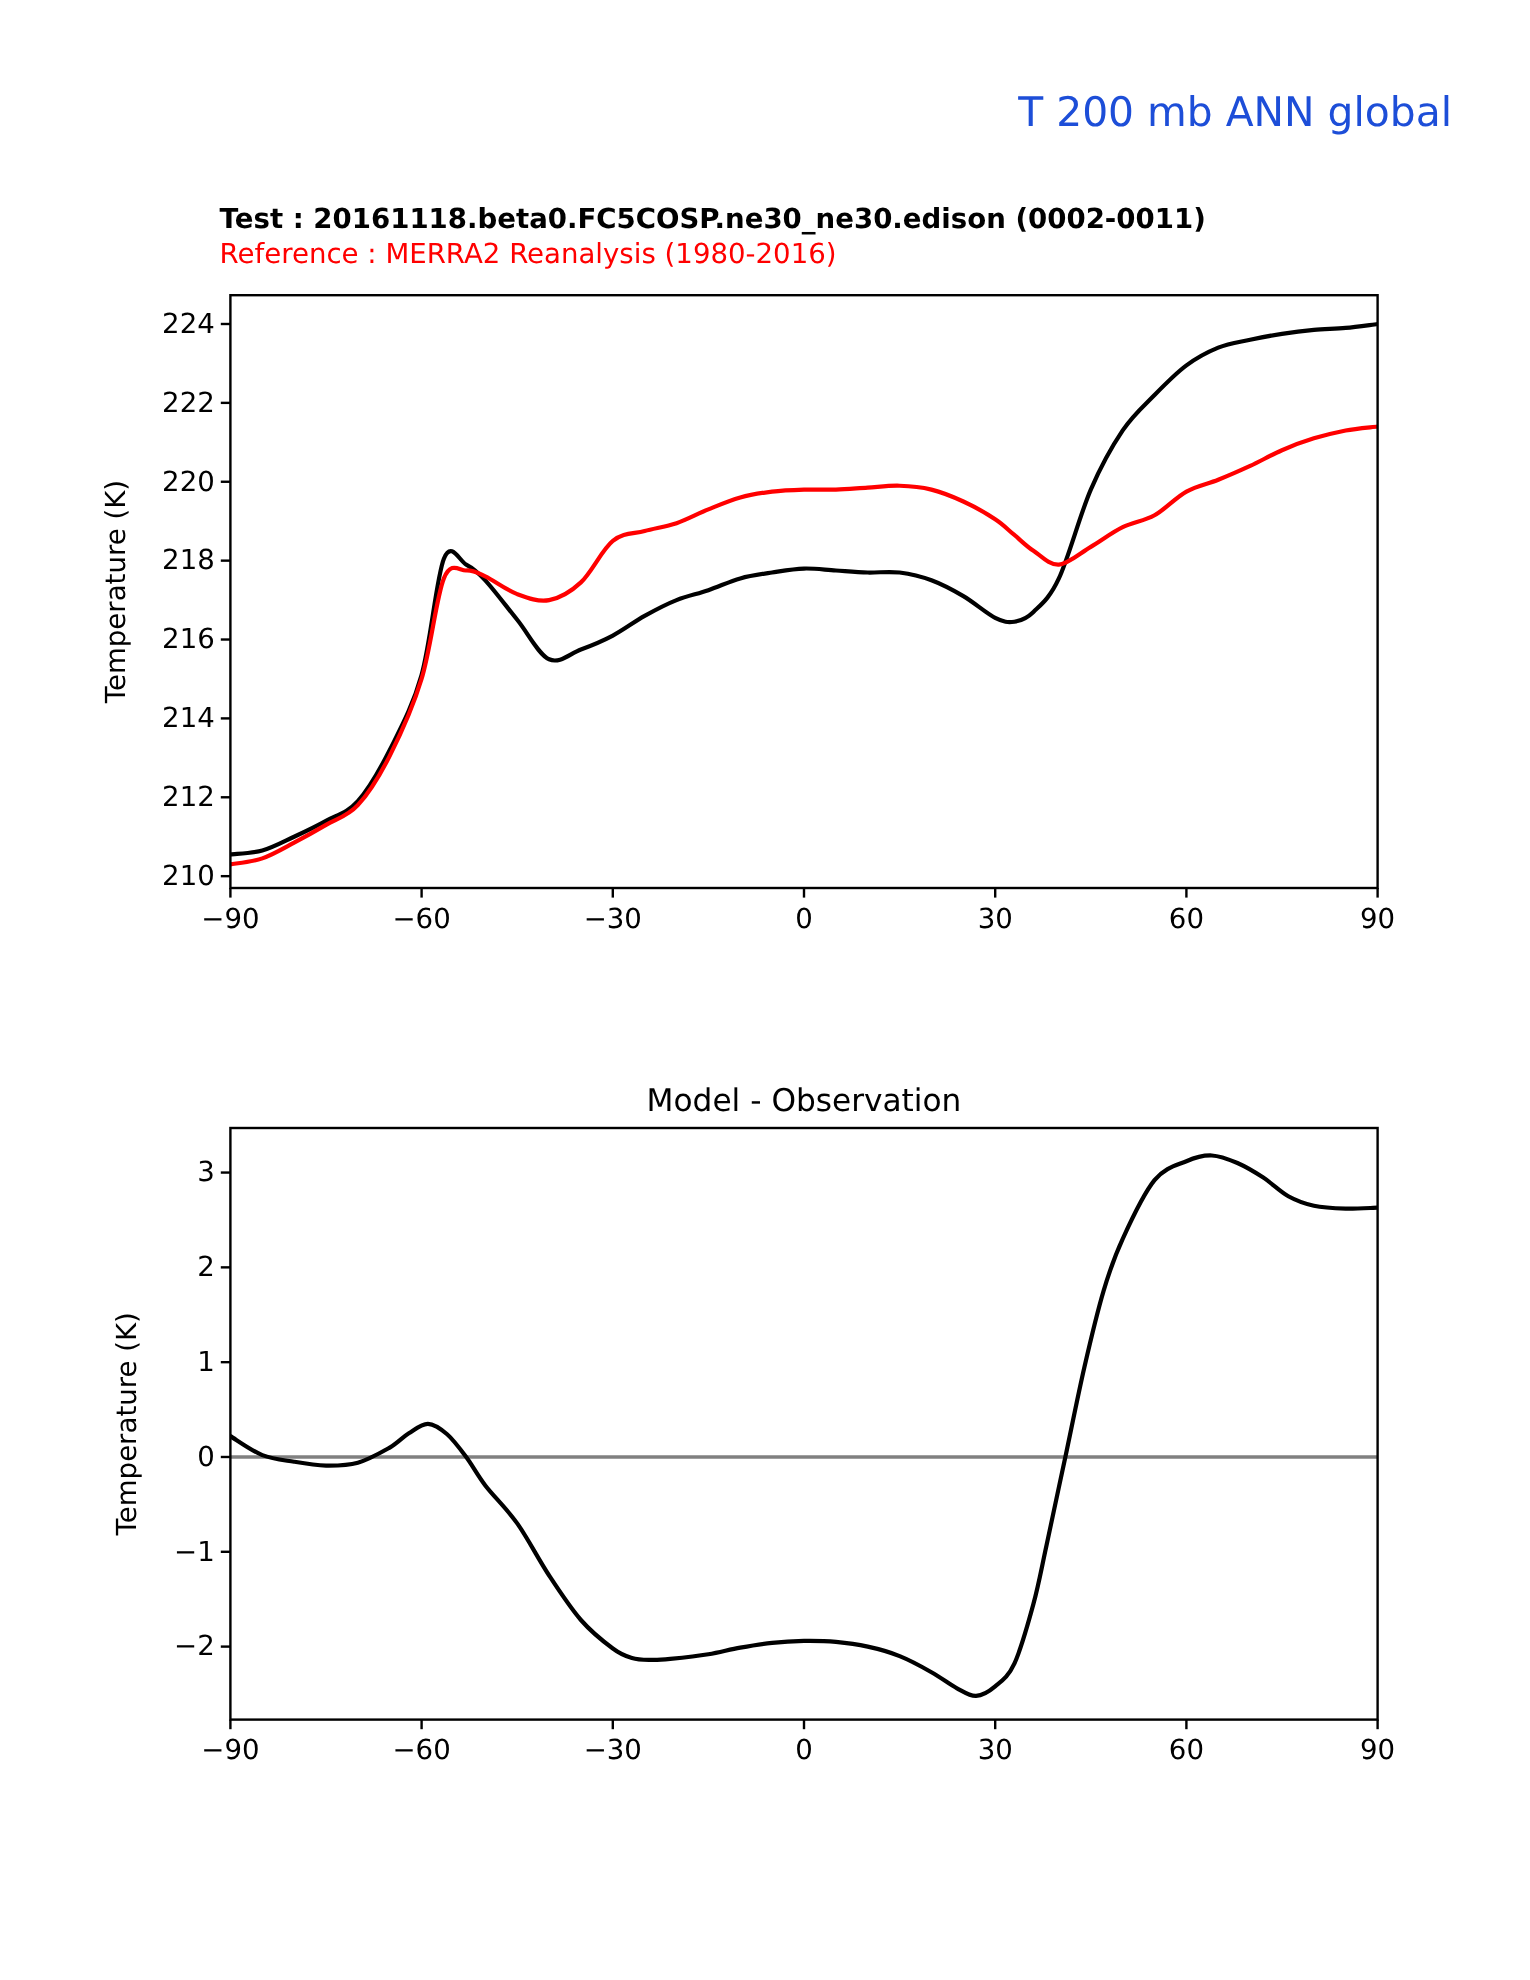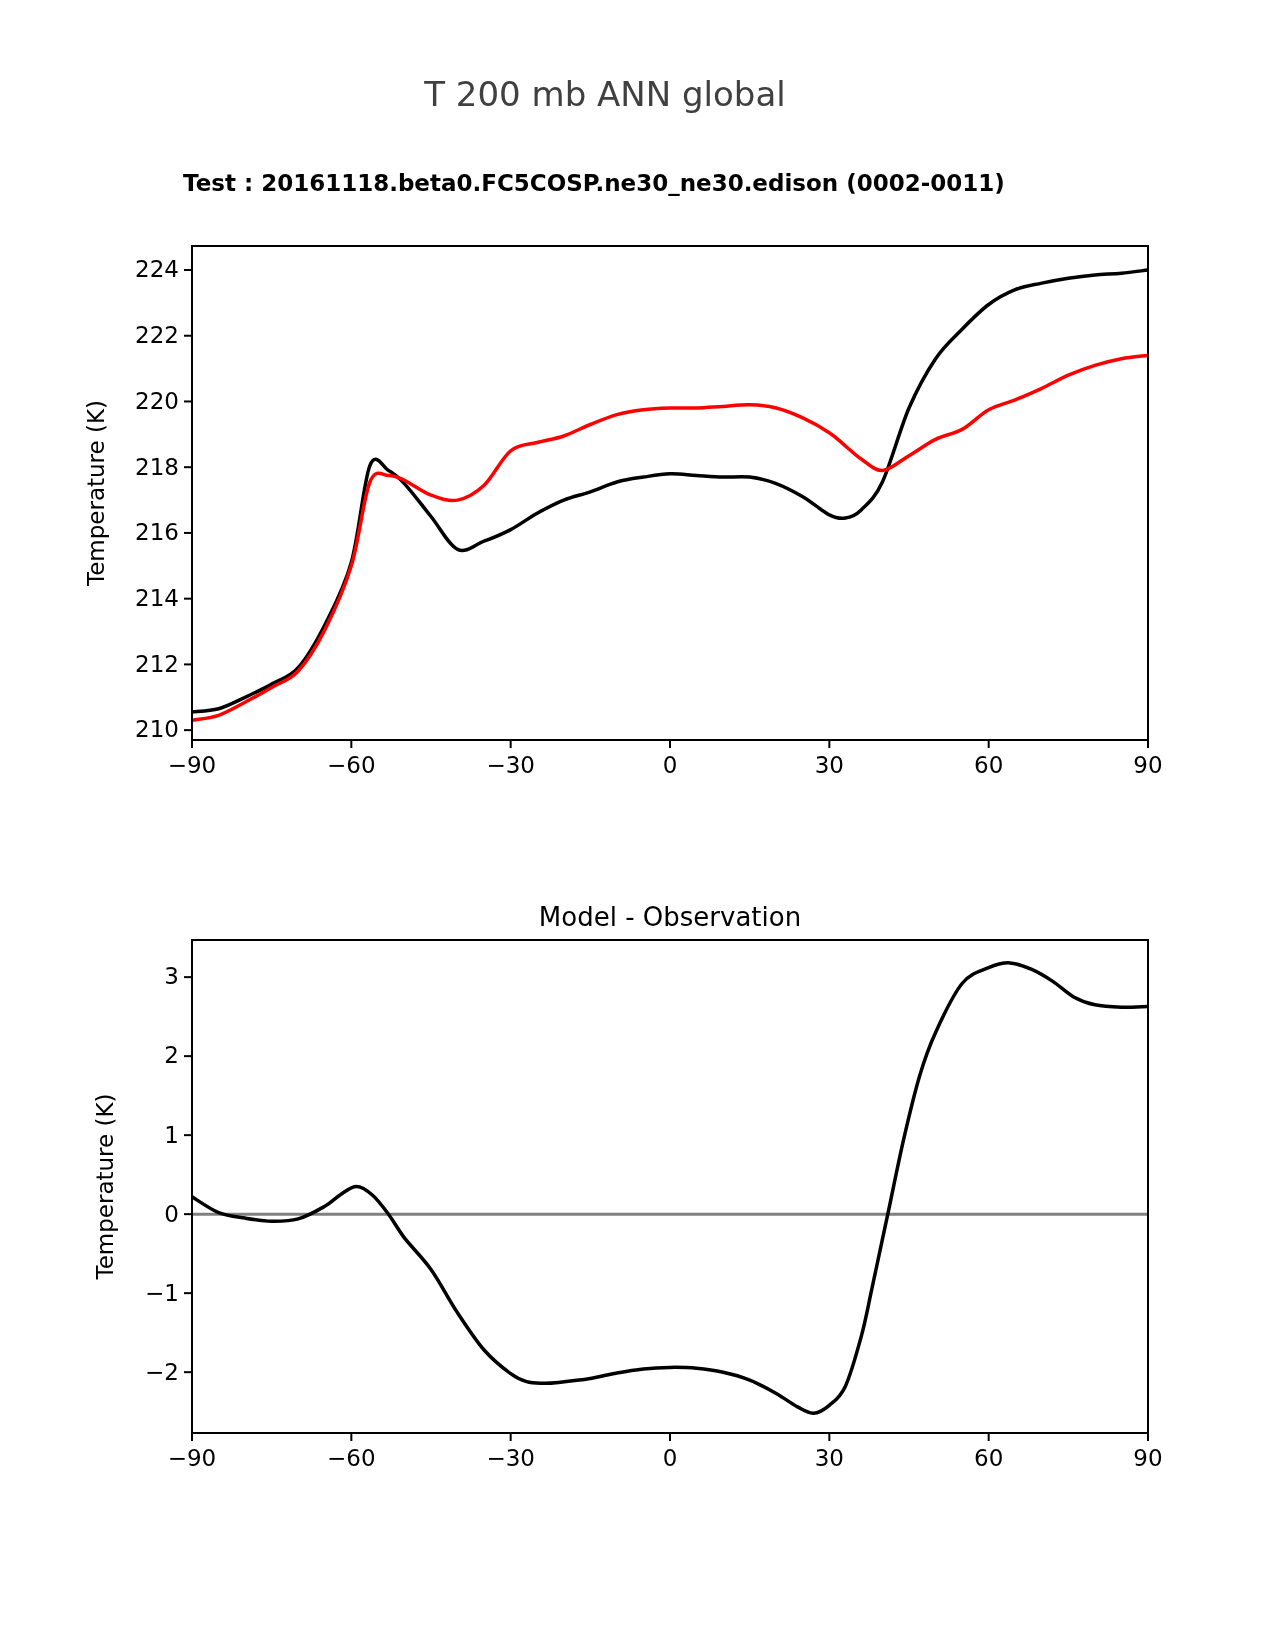--- a/index.html
+++ b/index.html
@@ -5,37 +5,38 @@
   html,body{margin:0;padding:0;background:#ffffff;}
   .figure{
     position:relative;
     width:1275px;height:1650px;
     background:#ffffff;
     font-family:"DejaVu Sans", sans-serif;
     overflow:hidden;
   }
   .page-title{
     position:absolute;top:74px;left:0;width:1210px;
-    text-align:center;
-    font-size:34px;color:#404040;
+    text-align:right;
+    font-size:34px;color:#1d4ed8;
   }
   .subtitle{
     position:absolute;left:183px;
     font-size:23px;white-space:pre;
   }
   .subtitle.test{top:170px;}
   .subtitle.ref{top:199px;}
   svg text{font-family:"DejaVu Sans", sans-serif;fill:#000;}
 </style>
 </head>
 <body>
 
 <div class="figure">
   <div class="page-title">T 200 mb ANN global</div>
   <div class="subtitle test" style="color: rgb(0, 0, 0); font-weight: bold;">Test : 20161118.beta0.FC5COSP.ne30_ne30.edison (0002-0011)</div>
+  <div class="subtitle ref" style="color: rgb(255, 0, 0);">Reference : MERRA2 Reanalysis (1980-2016)</div>
   <svg id="canvas" width="1275" height="1650" viewBox="0 0 1275 1650">
       <g>
         <clipPath id="clip0">
           <rect x="192" y="246" width="956" height="494"></rect>
         </clipPath>
         <path d="M 192 712.1 C 196.4 711.5, 209.7 711.2, 218.6 708.8 C 227.4 706.3, 236.3 701.4, 245.1 697.3 C 254 693.2, 262.8 689.1, 271.7 684.1 C 280.5 679.2, 289.4 677.6, 298.2 667.7 C 307.1 657.8, 315.9 642.5, 324.8 625 C 333.6 607.4, 343.8 589.1, 351.3 562.5 C 358.9 535.9, 363.7 480.9, 369.9 465.6 C 376.1 450.2, 382.8 467.5, 388.5 470.5 C 394.3 473.5, 397.4 476, 404.4 483.6 C 411.5 491.3, 422.1 505.5, 431 516.5 C 439.9 527.5, 448.7 545.3, 457.6 549.4 C 466.4 553.5, 475.3 544.4, 484.1 541.2 C 493 537.9, 501.8 534.3, 510.7 529.6 C 519.5 525, 528.4 518.1, 537.2 513.2 C 546.1 508.3, 554.9 503.6, 563.8 500.1 C 572.6 496.5, 581.5 494.9, 590.3 491.8 C 599.2 488.8, 608 484.5, 616.9 482 C 625.7 479.5, 634.6 478.4, 643.4 477.1 C 652.3 475.7, 661.1 474, 670 473.8 C 678.9 473.5, 687.7 474.9, 696.6 475.4 C 705.4 476, 714.3 476.8, 723.1 477.1 C 732 477.3, 740.8 476, 749.7 477.1 C 758.5 478.2, 767.4 480.3, 776.2 483.6 C 785.1 486.9, 793.9 491.6, 802.8 496.8 C 811.6 502, 822.3 511.3, 829.3 514.9 C 836.4 518.4, 840 519, 845.3 518.1 C 850.6 517.3, 855 516, 861.2 509.9 C 867.4 503.9, 874.5 499, 882.4 482 C 890.4 465, 900.1 428.6, 909 408 C 917.9 387.5, 926.7 371.9, 935.6 358.7 C 944.4 345.6, 953.3 338.2, 962.1 329.2 C 971 320.1, 979.8 311.1, 988.7 304.5 C 997.5 297.9, 1006.4 293.3, 1015.2 289.7 C 1024.1 286.2, 1032.9 285.1, 1041.8 283.1 C 1050.6 281.2, 1059.5 279.6, 1068.3 278.2 C 1077.2 276.8, 1086 275.7, 1094.9 274.9 C 1103.7 274.1, 1112.6 274.1, 1121.4 273.3 C 1130.3 272.5, 1143.6 270.5, 1148 270" fill="none" stroke="#000000" stroke-width="3.5" stroke-linecap="round" stroke-linejoin="round" clip-path="url(#clip0)"></path>
         <path d="M 192 720.3 C 196.4 719.5, 209.7 718.4, 218.6 715.3 C 227.4 712.3, 236.3 706.9, 245.1 702.2 C 254 697.5, 262.8 692.6, 271.7 687.4 C 280.5 682.2, 289.4 680.6, 298.2 671 C 307.1 661.4, 315.9 647.4, 324.8 629.9 C 333.6 612.4, 343.8 590.5, 351.3 565.8 C 358.9 541.2, 363.7 497.1, 369.9 482 C 376.1 466.9, 382.8 475.7, 388.5 475.4 C 394.3 475.1, 397.4 477.1, 404.4 480.3 C 411.5 483.6, 422.1 491.8, 431 495.1 C 439.9 498.4, 448.7 501.7, 457.6 500.1 C 466.4 498.4, 475.3 493.5, 484.1 485.3 C 493 477.1, 501.8 457.9, 510.7 450.8 C 519.5 443.6, 528.4 445, 537.2 442.5 C 546.1 440.1, 554.9 439, 563.8 436 C 572.6 433, 581.5 428, 590.3 424.5 C 599.2 420.9, 608 417.1, 616.9 414.6 C 625.7 412.1, 634.6 410.8, 643.4 409.7 C 652.3 408.6, 661.1 408.3, 670 408 C 678.9 407.8, 687.7 408.3, 696.6 408 C 705.4 407.8, 714.3 406.9, 723.1 406.4 C 732 405.8, 740.8 404.5, 749.7 404.8 C 758.5 405, 767.4 405.8, 776.2 408 C 785.1 410.2, 793.9 413.8, 802.8 417.9 C 811.6 422, 822.3 428, 829.3 432.7 C 836.4 437.3, 840 441.5, 845.3 445.8 C 850.6 450.2, 855 454.9, 861.2 459 C 867.4 463.1, 874.5 471, 882.4 470.5 C 890.4 469.9, 900.1 460.9, 909 455.7 C 917.9 450.5, 926.7 443.6, 935.6 439.3 C 944.4 434.9, 953.3 434.3, 962.1 429.4 C 971 424.5, 979.8 414.6, 988.7 409.7 C 997.5 404.8, 1006.4 403.4, 1015.2 399.8 C 1024.1 396.3, 1032.9 392.4, 1041.8 388.3 C 1050.6 384.2, 1059.5 379, 1068.3 375.2 C 1077.2 371.3, 1086 368, 1094.9 365.3 C 1103.7 362.6, 1112.6 360.4, 1121.4 358.7 C 1130.3 357.1, 1143.6 356, 1148 355.4" fill="none" stroke="#ff0000" stroke-width="3.5" stroke-linecap="round" stroke-linejoin="round" clip-path="url(#clip0)"></path>
         <rect x="192" y="246" width="956" height="494" fill="none" stroke="#000" stroke-width="2"></rect>
         <line x1="192" x2="192" y1="740" y2="748" stroke="#000" stroke-width="2"></line>
         <text x="192" y="773" text-anchor="middle" font-size="23">−90</text>

